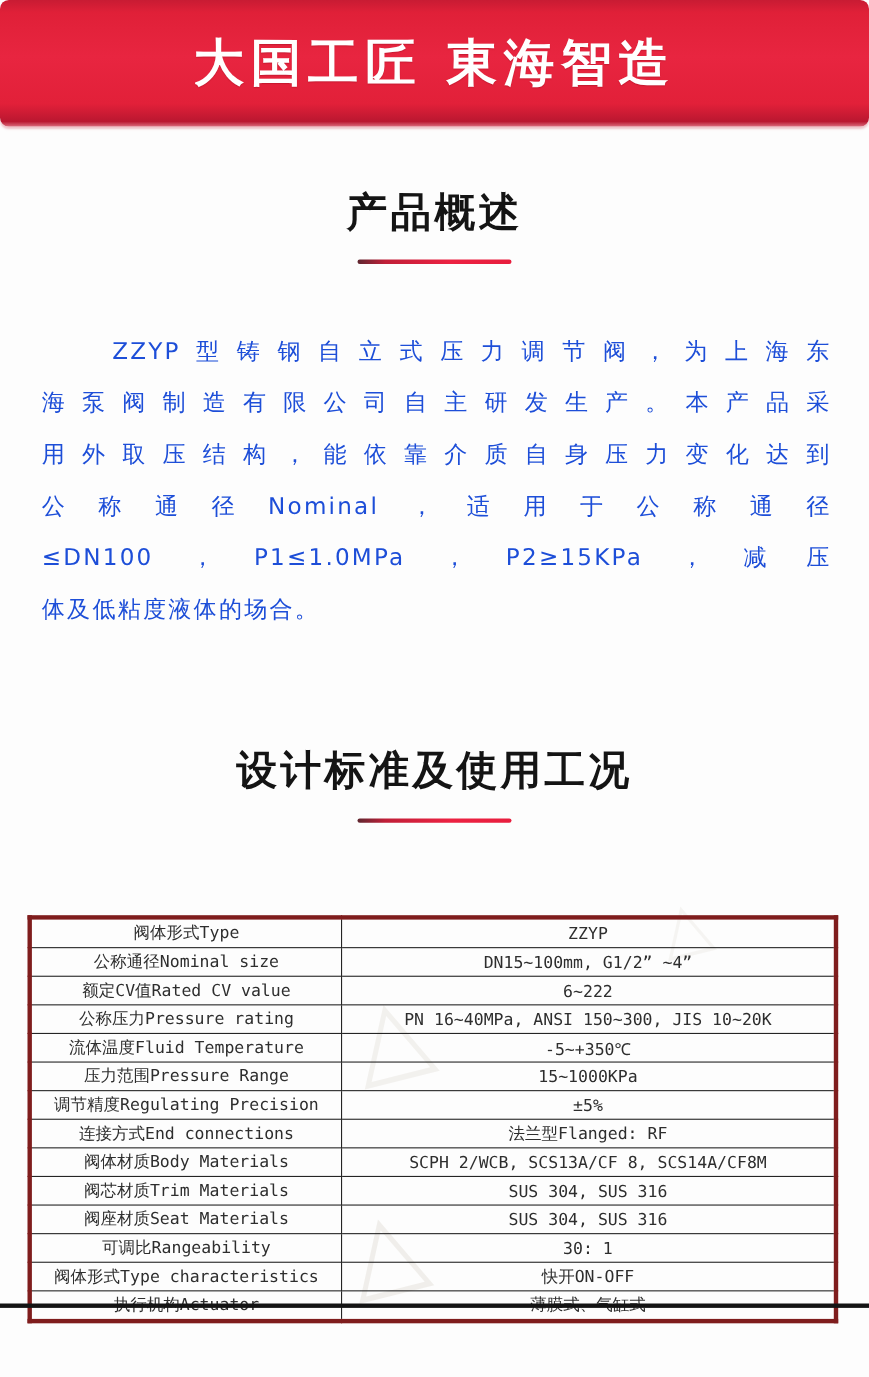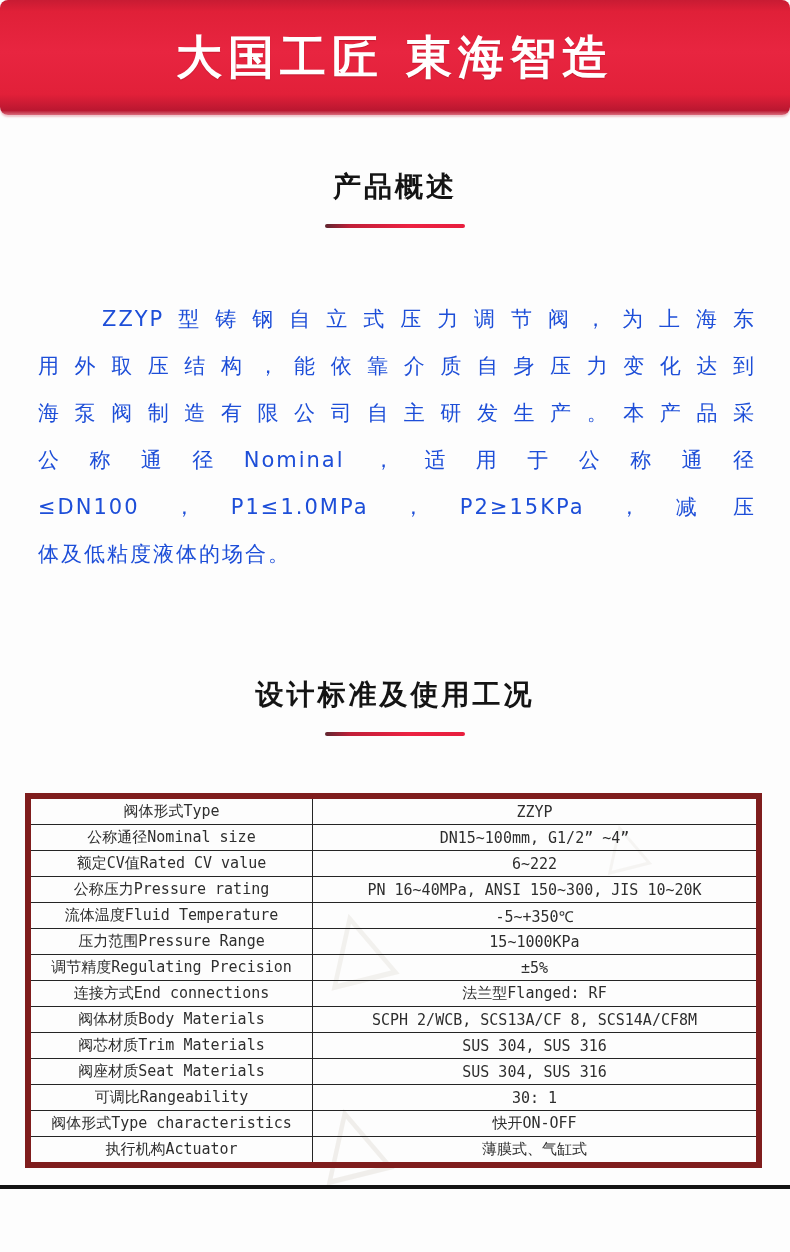--- a/index.html
+++ b/index.html
@@ -24,21 +24,21 @@
     font-size:46px;
     font-weight:800;
     letter-spacing:6px;
     white-space:nowrap;
     text-shadow:0 1px 1px rgba(140,10,25,.35);
   }
   
   .section-heading{position:absolute;left:0;width:100%;text-align:center;}
   .section-heading h2{
     margin:0;
-    font-size:28px;font-weight:800;color:#141414;letter-spacing:3px;
+    font-size:37px;font-weight:800;color:#141414;letter-spacing:3px;
   }
   .heading-underline{
     width:140px;height:4px;margin:18px auto 0;
     background:linear-gradient(90deg,#5f2730 0%,#c01f38 18%,#ec2242 60%,#e81e3e 100%);
     border-radius:2px;
   }
   #overview-heading{top:168px;}
   #specs-heading{top:676px;}
   
   .overview-paragraph{
@@ -59,21 +59,21 @@
   }
   .specs-table td{
     border:1px solid #252525;
     height:25px;
     text-align:center;
     vertical-align:middle;
     padding:0 4px;
     white-space:nowrap;
     overflow:hidden;
   }
-  .specs-table{border:6px solid #7f1d1d;}
+  .specs-table{border:4px solid #7f1d1d;margin-top:39px;}
   .specs-table td.label-cell{width:273px;}
   
   .wm{
     position:absolute;
     color:#9a8c72;
     pointer-events:none;
     transform:rotate(-14deg);
     line-height:1;
   }
   .wm-1{top:895px;left:320px;font-size:92px;opacity:.10;}
@@ -94,22 +94,22 @@
     <div class="banner-title">大国工匠 東海智造</div>
   </div>
 
   <div class="section-heading" id="overview-heading">
     <h2>产品概述</h2>
     <div class="heading-underline"></div>
   </div>
 
   <div class="overview-paragraph">
       <div class="pline first">ZZYP型铸钢自立式压力调节阀，为上海东</div>
+      <div class="pline">海泵阀制造有限公司自主研发生产。本产品采</div>
       <div class="pline">用外取压结构，能依靠介质自身压力变化达到</div>
-      <div class="pline">海泵阀制造有限公司自主研发生产。本产品采</div>
       <div class="pline">公称通径Nominal，适用于公称通径</div>
       <div class="pline">≤DN100，P1≤1.0MPa，P2≥15KPa，减压</div>
       <div class="pline last">体及低粘度液体的场合。</div>
     </div>
 
   <div class="section-heading" id="specs-heading">
     <h2>设计标准及使用工况</h2>
     <div class="heading-underline"></div>
   </div>
 

